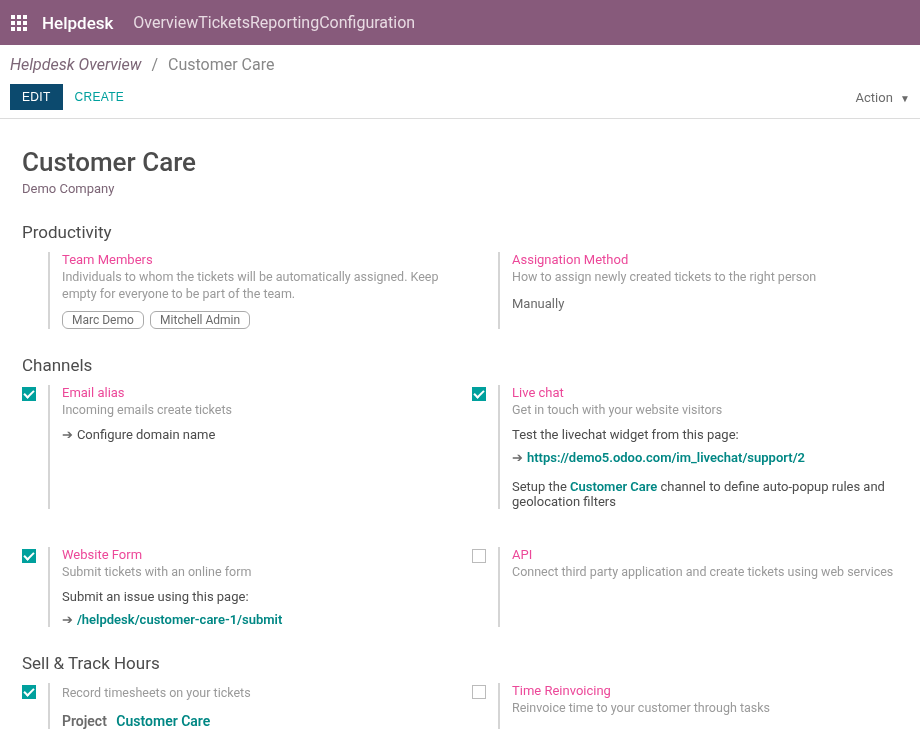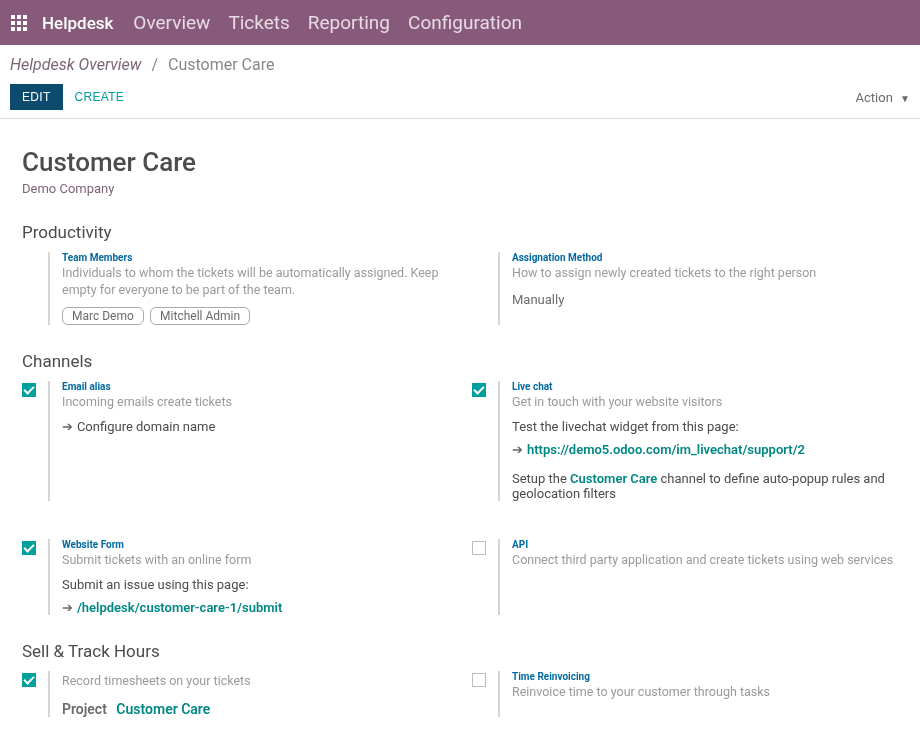--- a/index.html
+++ b/index.html
@@ -1,21 +1,21 @@
 <!DOCTYPE html>
 <html><head>
 <meta charset="utf-8">
 <style>
 * { box-sizing: border-box; margin: 0; padding: 0; }
 body { font-family: -apple-system, BlinkMacSystemFont, "Segoe UI", Roboto, Helvetica, Arial, sans-serif; font-size: 13px; color: #4c4c4c; background: #fff; }
 .topbar { background: #875A7B; height: 45px; display: flex; align-items: center; padding: 0 8px; color: #fff; }
 .appsquare { width: 22px; height: 22px; display: flex; align-items: center; justify-content: center; margin-right: 8px; }
 .appsquare svg { width: 16px; height: 16px; }
 .app-title { font-size: 17px; font-weight: 500; margin: 0 20px 0 4px; }
-.topnav { display: flex; gap: 18px; font-size: 19px; }
+.topnav { display: flex; font-size: 16px; }
 .topnav a { color: #e8dbe3; text-decoration: none; cursor: pointer; }
 .breadcrumb-bar { padding: 10px 10px 4px 10px; font-size: 16px; }
 .breadcrumb-bar a { color: #7c6576; text-decoration: none; font-style: italic; }
 .breadcrumb-bar .bsep { color: #888; margin: 0 6px; }
 .breadcrumb-bar .bcur { color: #888; }
 .actionbar { display: flex; align-items: center; padding: 6px 10px 8px 10px; border-bottom: 1px solid #dcdcdc; }
 .btn { font-size: 12px; padding: 5px 11px; border: 1px solid transparent; background: transparent; cursor: pointer; font-weight: 500; letter-spacing: .3px; }
 .btn.primary { background: #0c4a6e; color: #fff; text-transform: uppercase; }
 .btn.secondary { color: #00A09D; text-transform: uppercase; }
 .spacer { flex: 1; }
@@ -25,21 +25,21 @@
 h1.title { font-size: 26px; font-weight: 500; color: #4c4c4c; margin: 12px 0 4px 0; }
 .company-link { color: #7c6576; text-decoration: none; font-size: 13px; }
 h2.section { font-size: 17px; font-weight: 400; color: #4c4c4c; margin: 26px 0 10px 0; }
 .rowgrid { display: flex; gap: 24px; }
 .cell { flex: 1; display: flex; }
 .cb { width: 14px; height: 14px; border: 1px solid #bbb; margin: 2px 12px 0 0; flex: 0 0 14px; background: #fff; position: relative; }
 .cb.checked { background: #00A09D; border-color: #00A09D; }
 .cb.checked::after { content: ""; position: absolute; left: 3px; top: 0px; width: 4px; height: 8px; border: solid #fff; border-width: 0 2px 2px 0; transform: rotate(45deg); }
 .cb-spacer { width: 14px; margin-right: 12px; flex: 0 0 14px; }
 .cellbody { border-left: 2px solid #d5d5d5; padding-left: 12px; flex: 1; }
-.lbl { font-weight: 700; color: #0369a1; font-size: 10px; }
+.lbl { font-weight: 400; color: #ec4899; font-size: 13px; }
 .desc { color: #9a9a9a; font-size: 12.5px; margin-top: 2px; line-height: 1.35; }
 .val { color: #6b6b6b; font-size: 13px; margin-top: 10px; }
 .tag { display: inline-block; border: 1px solid #aaa; border-radius: 6px; padding: 1px 9px; font-size: 12px; color: #6b6b6b; margin-right: 3px; margin-top: 8px; }
 .arrow-link { color: #4c4c4c; font-size: 13px; margin-top: 8px; }
 .arrow-link .aicon { color: #6b6b6b; margin-right: 4px; }
 .teal-link { color: #008784; font-weight: 600; text-decoration: none; }
 .inlineteal { color: #008784; font-weight: 600; }
 .field-row { margin-top: 12px; font-size: 14px; }
 .field-row .flabel { color: #6b6b6b; font-weight: 600; margin-right: 6px; }
 </style>

